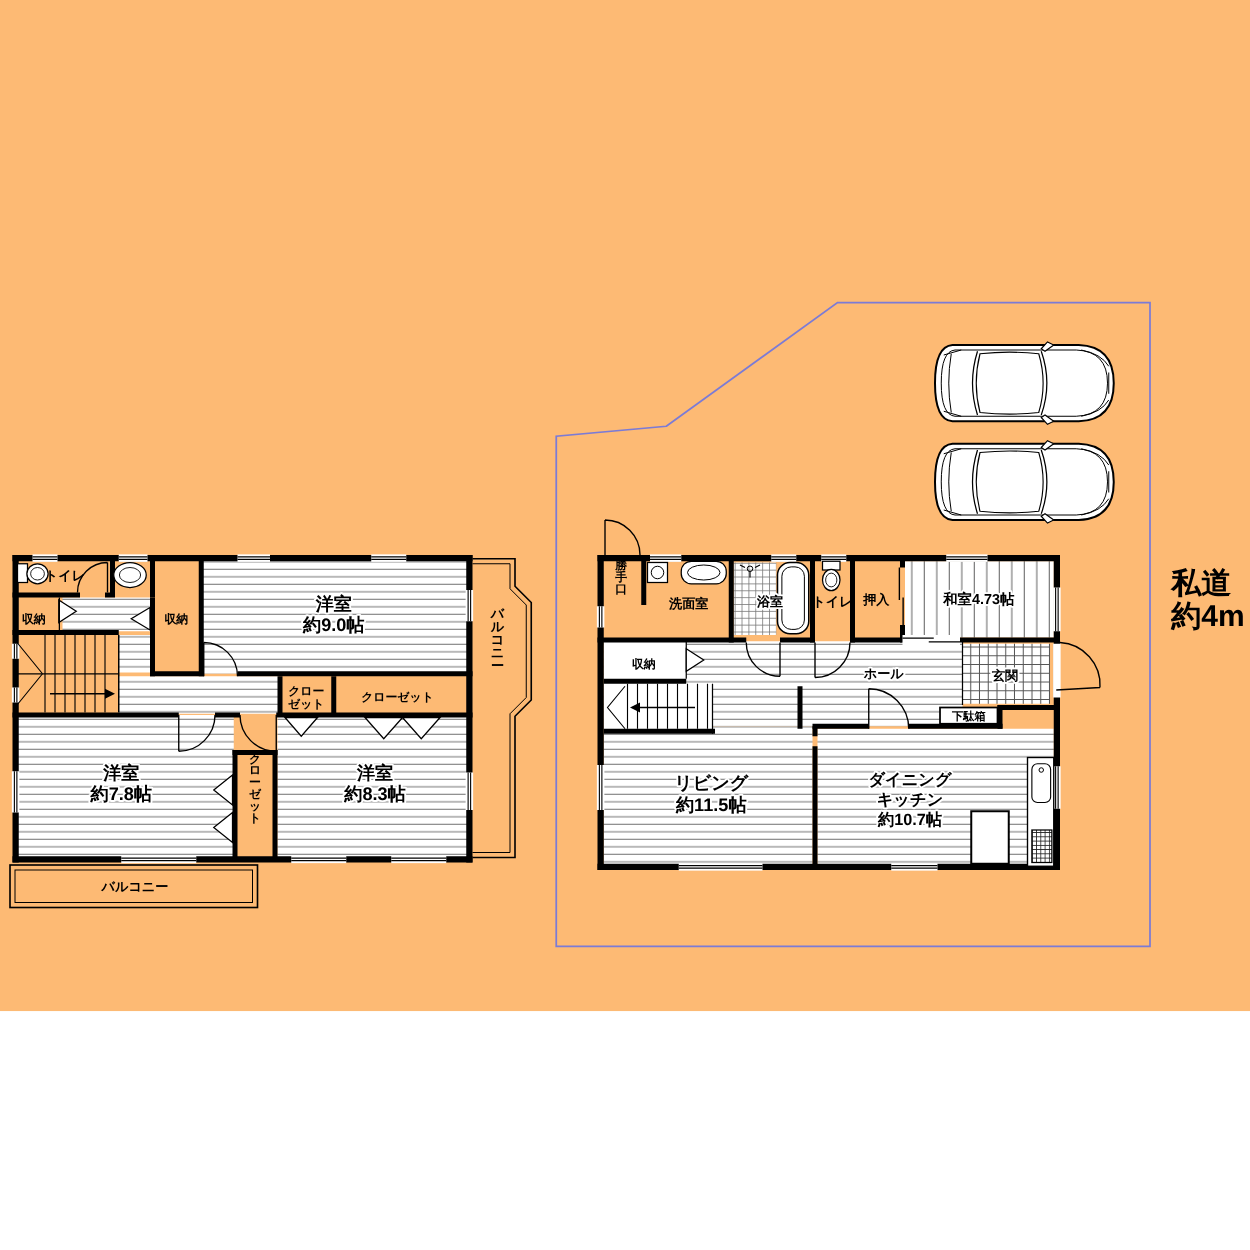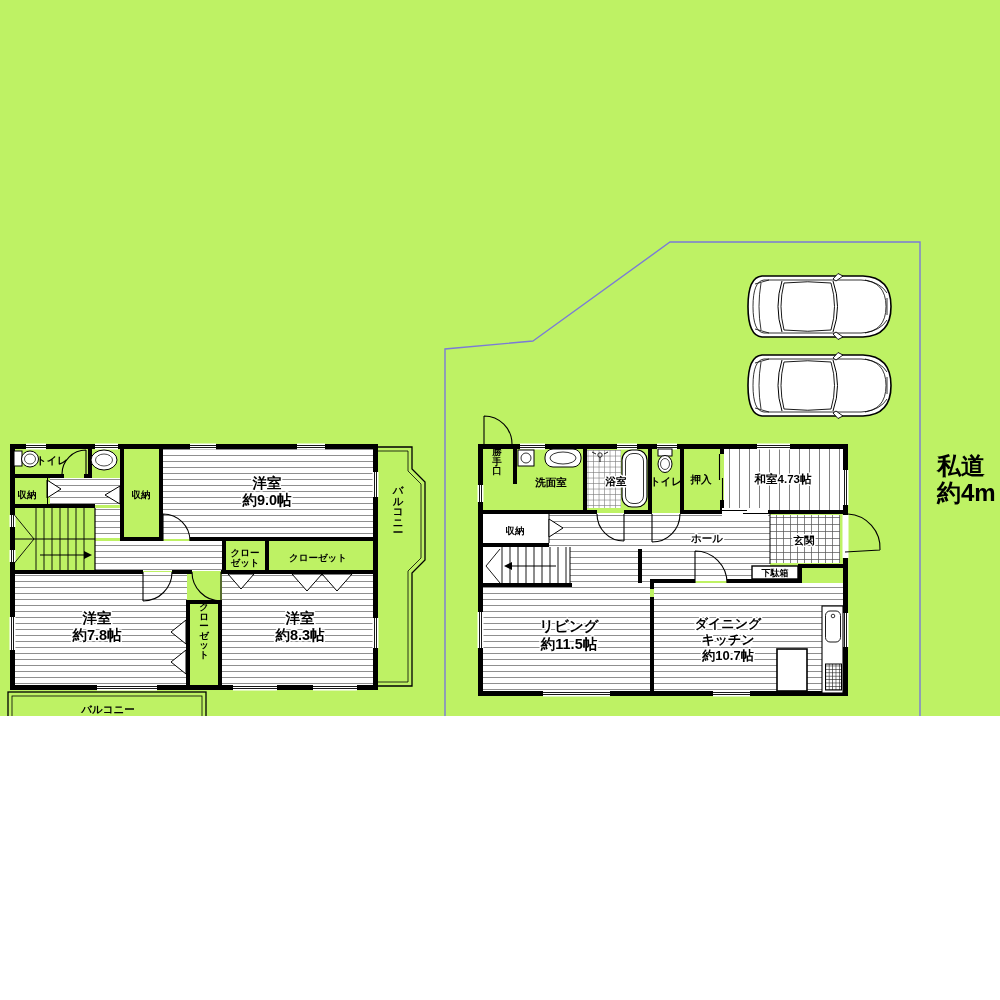--- a/index.html
+++ b/index.html
@@ -1,16 +1,16 @@
 <!DOCTYPE html>
 <html><head>
 <meta charset="utf-8">
 <style>
   html,body{margin:0;padding:0;background:#fff;}
-  #stage{position:relative;width:1000px;height:716px;background:#bef264;overflow:hidden;}
+  #stage{position:relative;width:1000px;height:809px;background:#fdba74;overflow:hidden;}
   svg{position:absolute;left:0;top:0;}
   text{font-family:"Liberation Sans","DejaVu Sans",sans-serif;font-weight:bold;fill:#000;}
   .f14{font-size:14.5px}
   .f13{font-size:13px}
   .f11{font-size:11.5px}
   .f10{font-size:10.5px}
   .f9{font-size:9.5px}
   .f8{font-size:9px}
   .road{font-size:24px}
   .halo{paint-order:stroke;stroke:#fff;stroke-width:3px;stroke-linejoin:round;}

